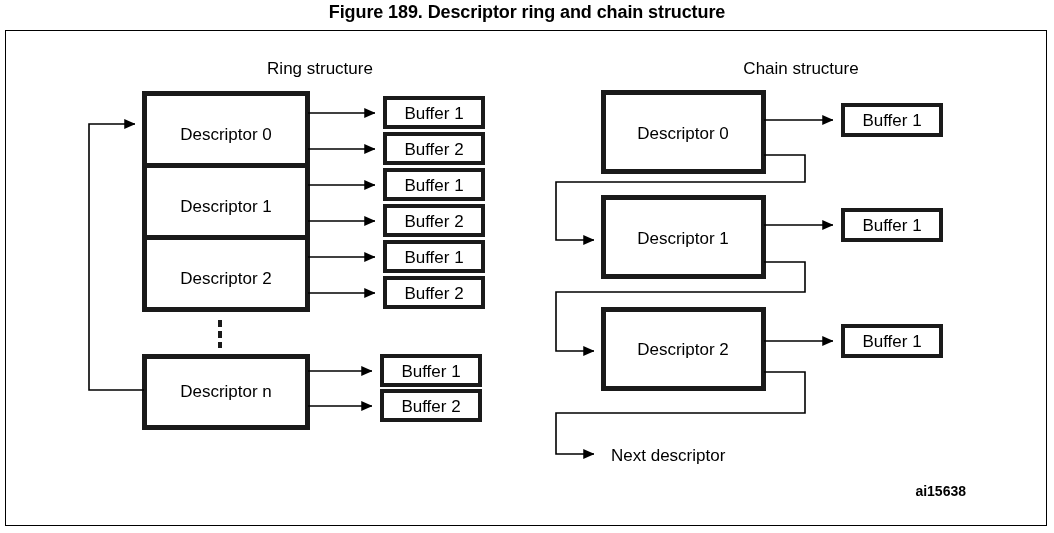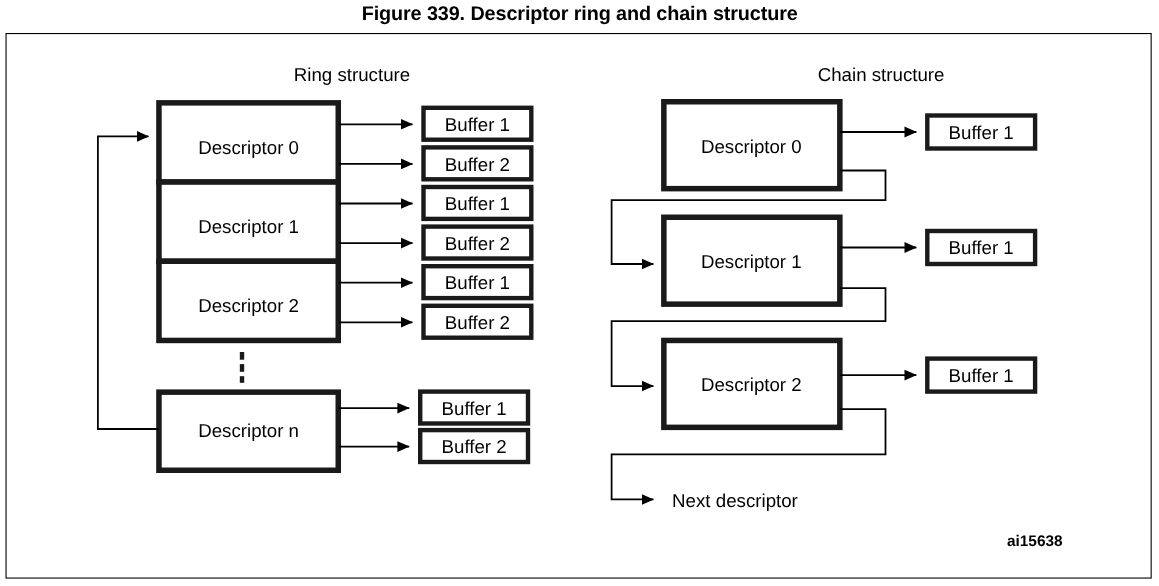--- a/index.html
+++ b/index.html
@@ -89,21 +89,21 @@
   }
   .dot {
     fill: #1a1a1a;
   }
 </style>
 </head>
 <body>
 
 <div id="page">
 
-  <div class="fig-title">Figure 339. Descriptor ring and chain structure</div>
+  <div class="fig-title">Figure 189. Descriptor ring and chain structure</div>
 
   <div id="figure-frame"></div>
 
   <svg id="diagram-svg" width="1054" height="533" viewBox="0 0 1054 533">
 
     <defs>
       <marker id="arrow" viewBox="0 0 10 10" refX="9.6" refY="5" markerWidth="7" markerHeight="7" orient="auto-start-reverse">
         <path d="M 0 0.6 L 10 5 L 0 9.4 z" class="arrow-head"></path>
       </marker>
     </defs>

